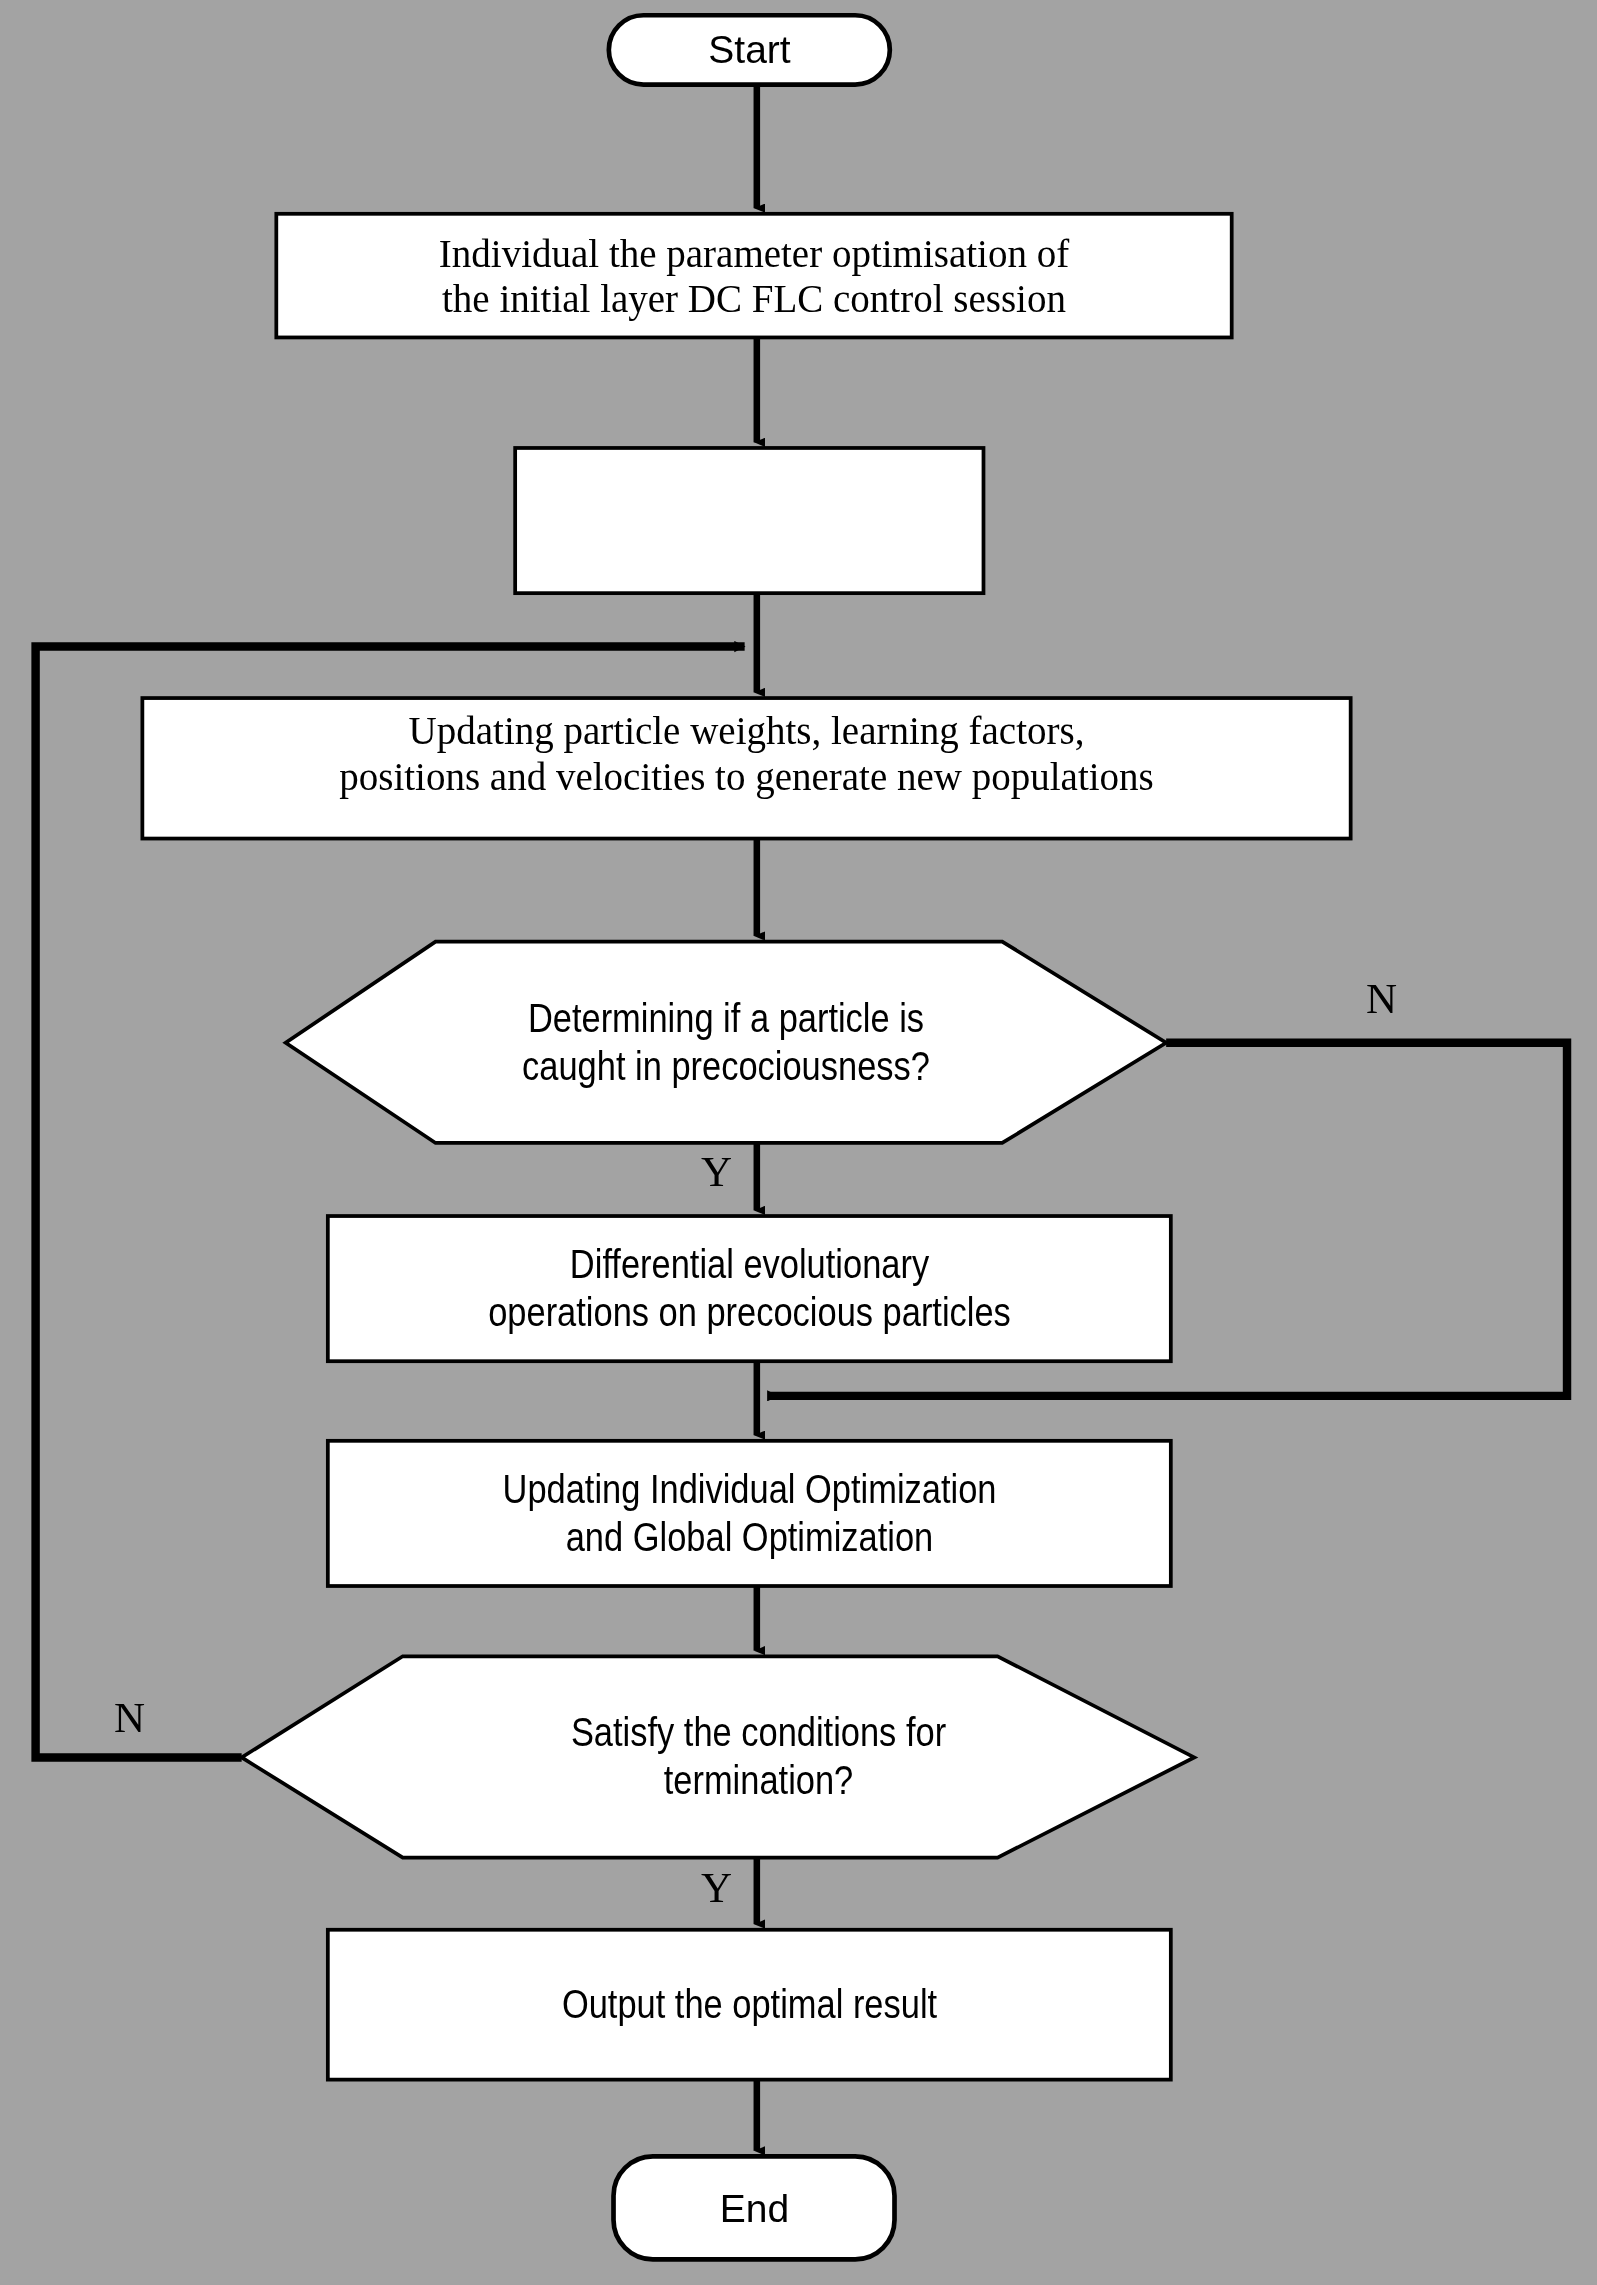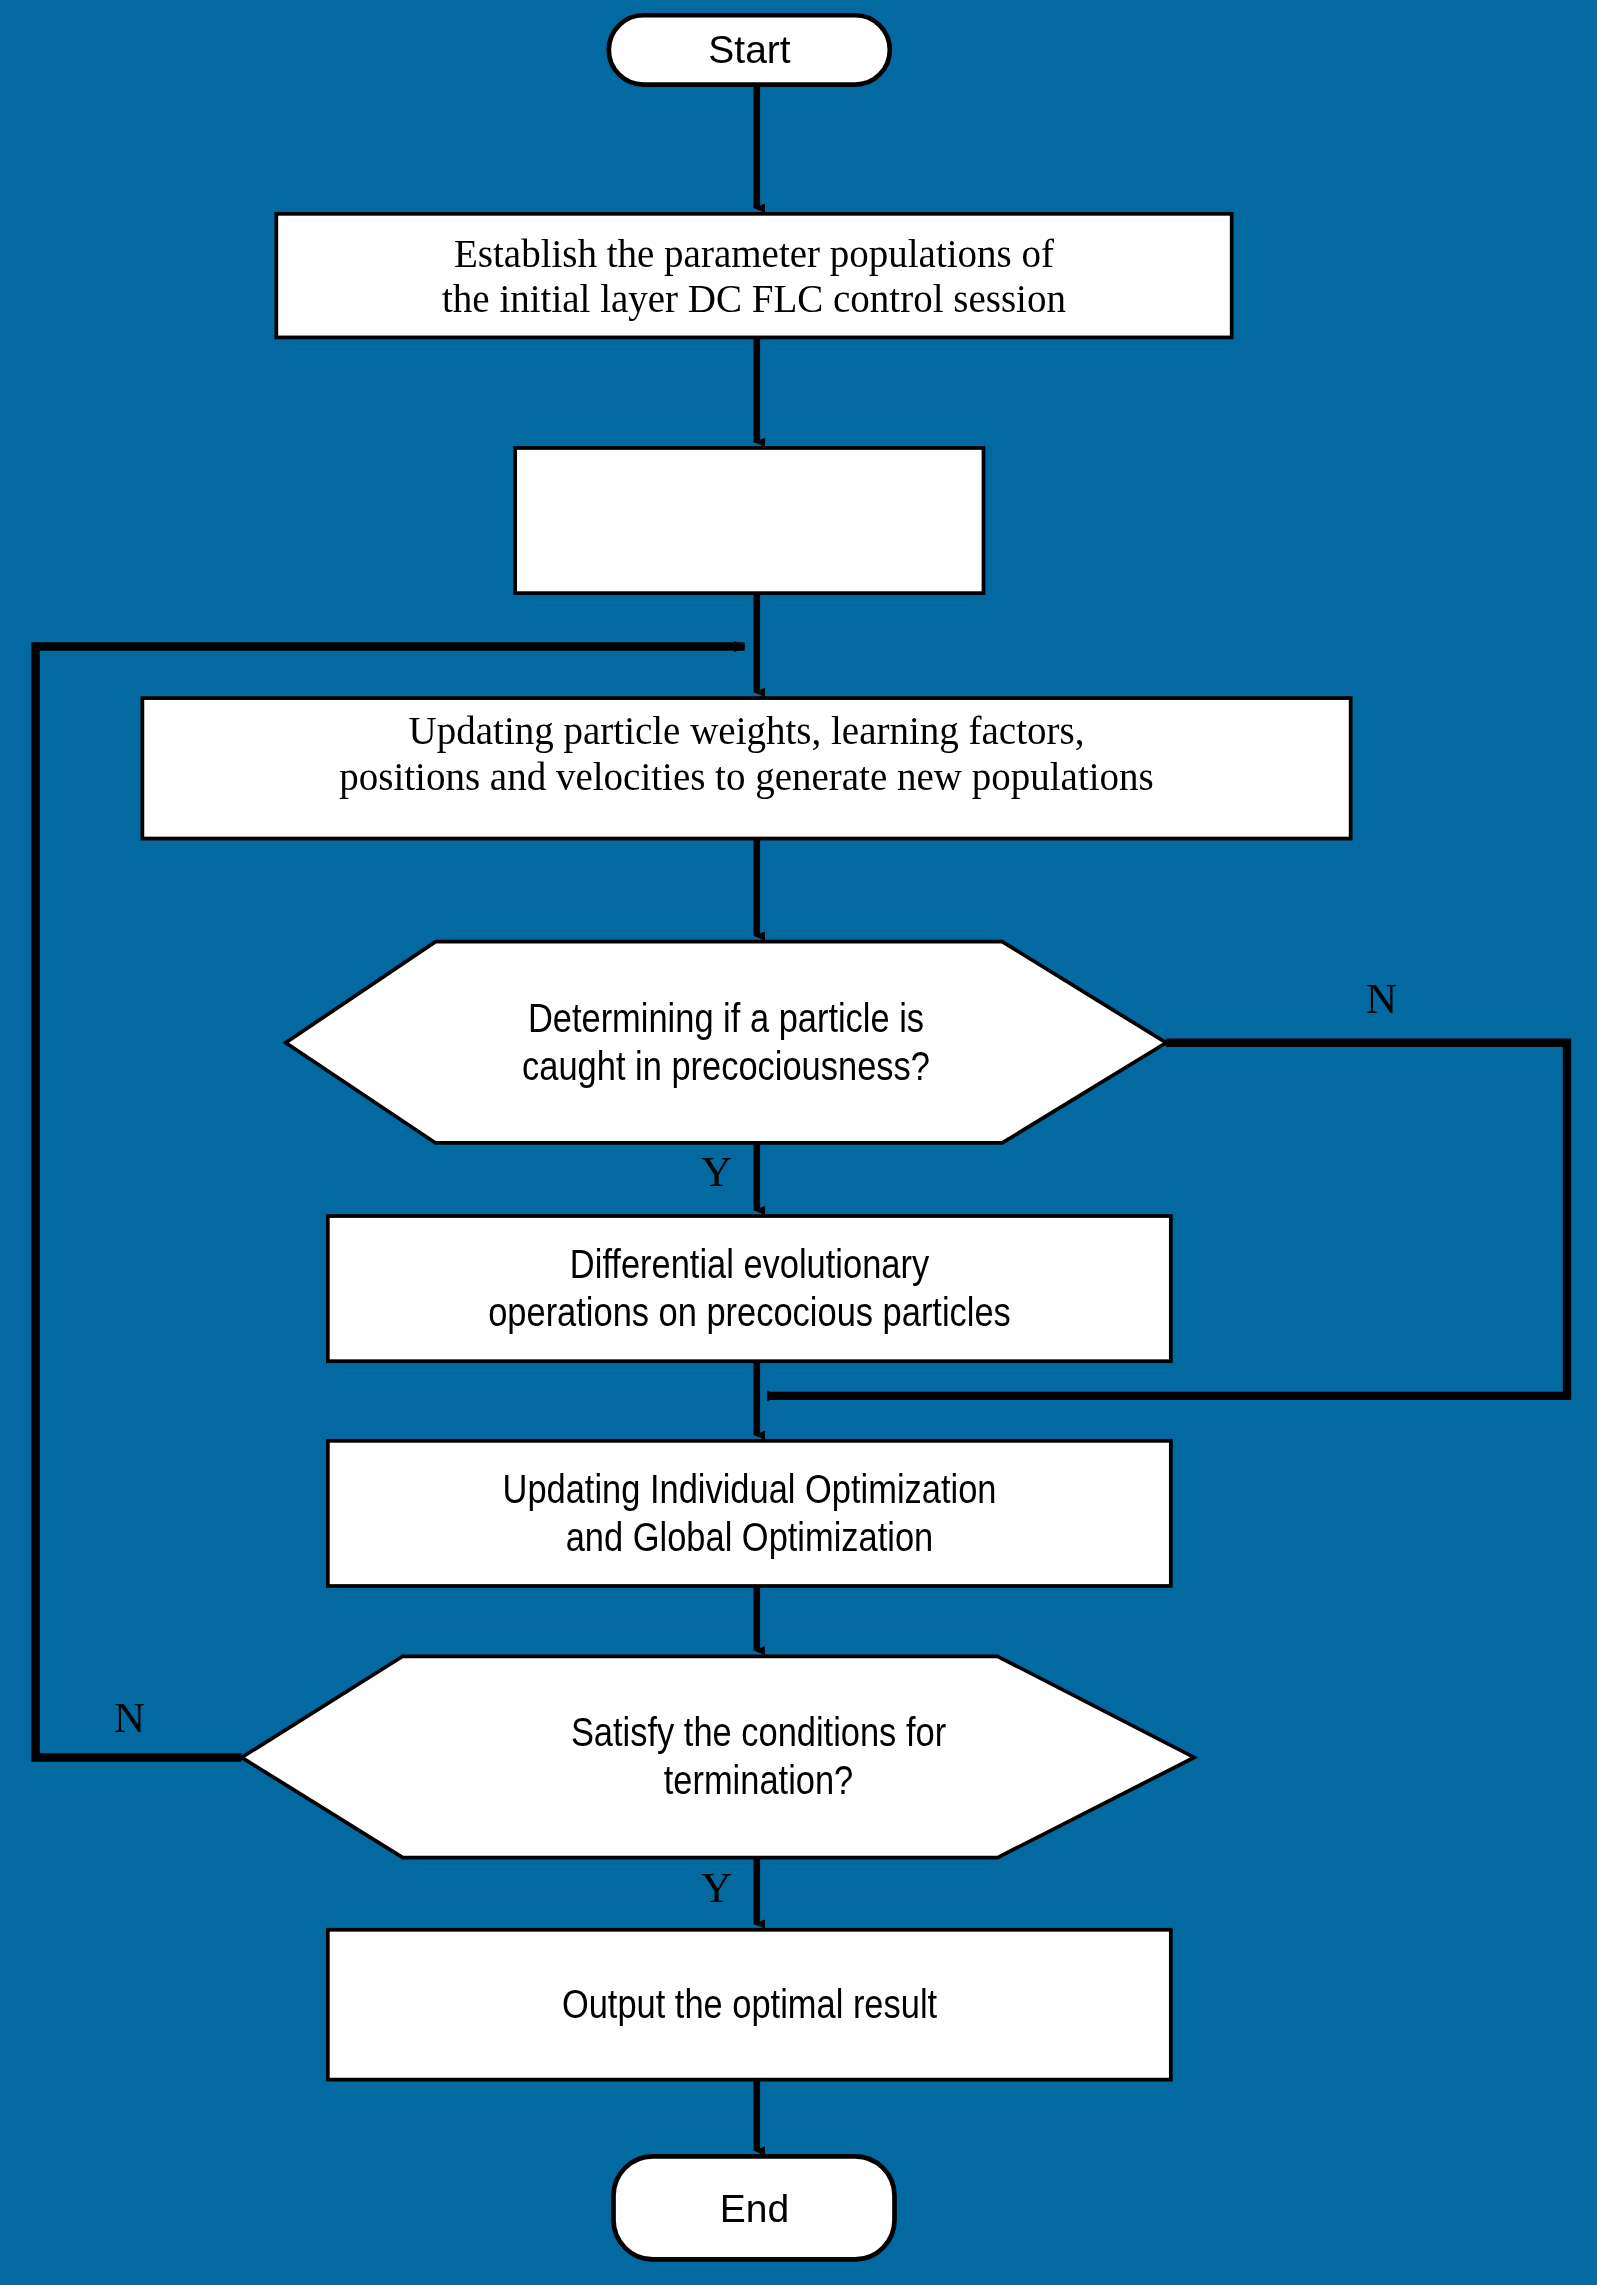--- a/index.html
+++ b/index.html
@@ -4,21 +4,21 @@
 <style>
   html, body {
     margin: 0;
     padding: 0;
     background: #ffffff;
   }
   #canvas {
     position: relative;
     width: 1597px;
     height: 2285px;
-    background: #0369a1;
+    background: #a3a3a3;
     overflow: hidden;
   }
   #flow-svg {
     position: absolute;
     top: 0;
     left: 0;
     width: 1597px;
     height: 2285px;
   }
   .node-label {
@@ -106,21 +106,21 @@
 
     <line x1="808" y1="1693" x2="808" y2="1762" stroke="#000000" stroke-width="7" marker-end="url(#arrow-down)"></line>
 
     <line x1="808" y1="1983" x2="808" y2="2054" stroke="#000000" stroke-width="7" marker-end="url(#arrow-down)"></line>
 
     <line x1="808" y1="2220" x2="808" y2="2296" stroke="#000000" stroke-width="7" marker-end="url(#arrow-down)"></line>
   </svg>
 
   <div class="node-label sans-wide-label" style="left:609px; top:15px; width:281px; height:69px; font-size:39px;">Start</div>
 
-  <div class="node-label serif-label" style="left:281px; top:214px; width:946px; height:124px; font-size:39px;">Establish the parameter populations of
+  <div class="node-label serif-label" style="left:281px; top:214px; width:946px; height:124px; font-size:39px;">Individual the parameter optimisation of
 the initial layer DC FLC control session</div>
 
 
   <div class="node-label serif-label" style="left:148px; top:698px; width:1197px; height:111px; font-size:39px;">Updating particle weights, learning factors,
 positions and velocities to generate new populations</div>
 
   <div class="node-label sans-label" style="left:337px; top:942px; width:778px; height:201px; font-size:41px;">Determining if a particle is
 caught in precociousness?</div>
 
   <div class="node-label sans-label" style="left:330px; top:1216px; width:839px; height:145px; font-size:41px;">Differential evolutionary

